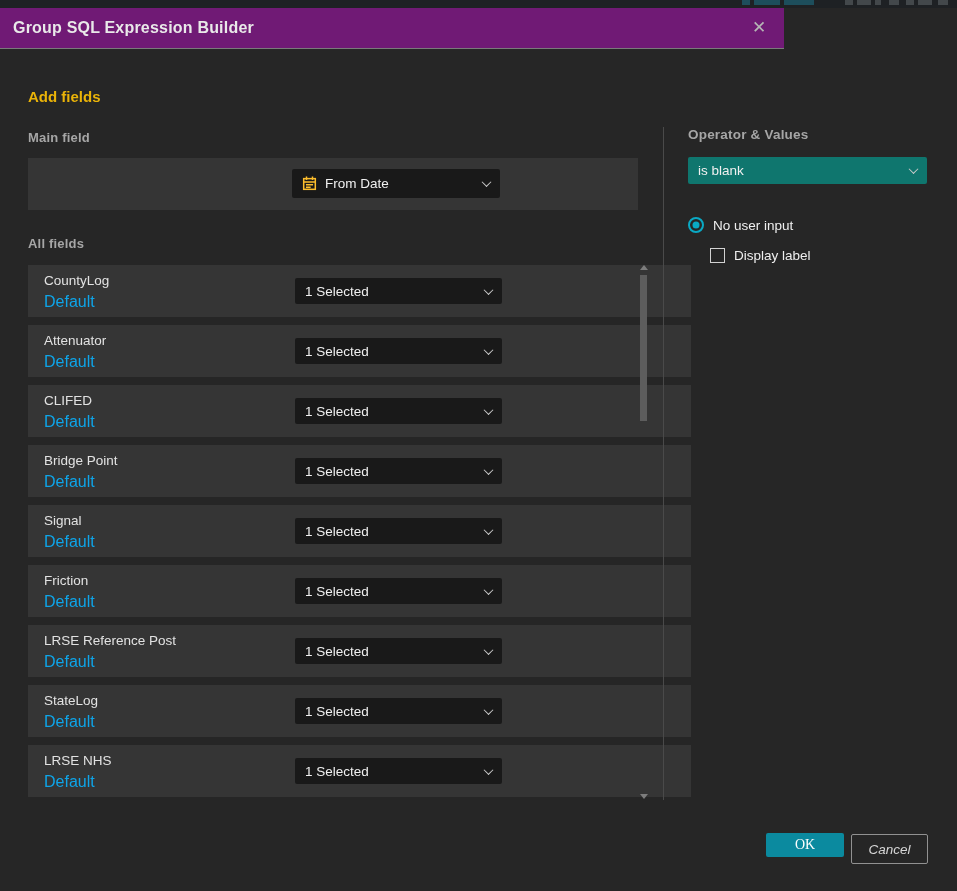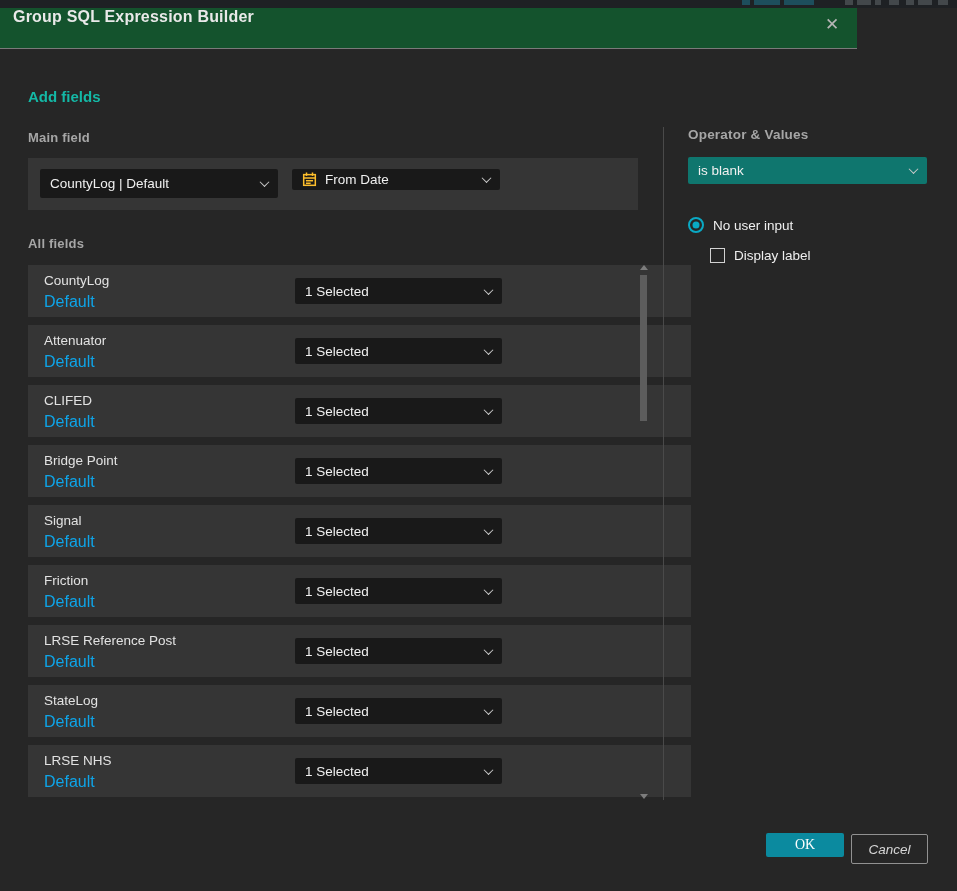--- a/index.html
+++ b/index.html
@@ -12,50 +12,50 @@
   }
 
   
   .app-strip { position:absolute; left:0; top:0; width:957px; height:8px; background:#1e2124; }
   .frag { position:absolute; top:0; height:5px; }
   .frag.teal { background:#1d4e5c; }
   .frag.gray { background:#43484b; }
 
   
   .titlebar {
-    position:absolute; left:0; top:8px; width:857px; height:41px;
-    background:#14532d; border-bottom:1px solid #7a7a7a;
-    display:flex; justify-content:space-between;
+    position:absolute; left:0; top:8px; width:784px; height:41px;
+    background:#701a75; border-bottom:1px solid #7a7a7a;
+    display:flex; align-items:center; justify-content:space-between;
   }
   .titlebar h1 { font-size:16px; font-weight:700; color:#e9e9e9; padding-left:13px; letter-spacing:.2px; }
   .close-btn {
     width:34px; height:34px; margin-right:8px; background:none; border:none;
     color:#b5b5b5; font-size:17px; line-height:34px; cursor:pointer; text-align:center;
   }
 
-  .section-heading { position:absolute; left:28px; font-size:15px; font-weight:700; color:#14b8a6; }
+  .section-heading { position:absolute; left:28px; font-size:15px; font-weight:700; color:#eab308; }
   .sub-label { position:absolute; font-size:13px; font-weight:700; color:#a6a6a6; letter-spacing:.2px; }
 
   
   .select {
     display:flex; align-items:center; gap:8px;
     background:#191919; border-radius:2px; padding:0 10px;
     color:#f0f0f0; font-size:13.5px; cursor:pointer;
   }
   .select .sel-text { flex:1; white-space:nowrap; overflow:hidden; }
   .chev {
     width:7px; height:7px; flex:none;
     border-right:1.6px solid #c9c9c9; border-bottom:1.6px solid #c9c9c9;
     transform:rotate(45deg) translate(-1px,-1px);
   }
 
   
   .main-panel { position:absolute; left:28px; top:158px; width:610px; height:52px; background:#353535; }
   .layer-select { position:absolute; left:12px; top:11px; width:238px; height:29px; }
-  .main-field-select { position:absolute; left:264px; top:11px; width:208px; height:21px; }
+  .main-field-select { position:absolute; left:264px; top:11px; width:208px; height:29px; }
   .cal-icon { flex:none; display:block; }
 
   
   .fields-list { position:absolute; left:28px; top:265px; width:599px; }
   .field-row { position:relative; width:663px; height:52px; margin-bottom:8px; background:#353535; }
   .fname { position:absolute; left:16px; top:8px; font-size:13.5px; color:#e2e2e2; }
   .fsub  { position:absolute; left:16px; top:28px; font-size:16px; color:#0ea5e9; }
   .row-select { position:absolute; left:267px; top:13px; width:207px; height:26px; }
 
   
@@ -117,24 +117,20 @@
 
   <header class="titlebar">
     <h1>Group SQL Expression Builder</h1>
     <button class="close-btn">✕</button>
   </header>
 
   <h2 class="section-heading" style="top:88px">Add fields</h2>
   <div class="sub-label" style="left:28px; top:130px">Main field</div>
 
   <div class="main-panel">
-    <div class="select layer-select">
-      <span class="sel-text">CountyLog | Default</span>
-      <span class="chev"></span>
-    </div>
     <div class="select main-field-select">
       <svg class="cal-icon" width="15" height="15" viewBox="0 0 16 16">
         <g fill="none" stroke="var(--amber)" stroke-width="1.6">
           <rect x="1.8" y="2.8" width="12.4" height="11.4"></rect>
           <line x1="4.8" y1="0.5" x2="4.8" y2="4.2"></line>
           <line x1="11.2" y1="0.5" x2="11.2" y2="4.2"></line>
           <line x1="2" y1="6.4" x2="14" y2="6.4"></line>
           <line x1="4.2" y1="9.3" x2="11.8" y2="9.3"></line>
           <line x1="4.2" y1="12" x2="9.2" y2="12"></line>
         </g>

